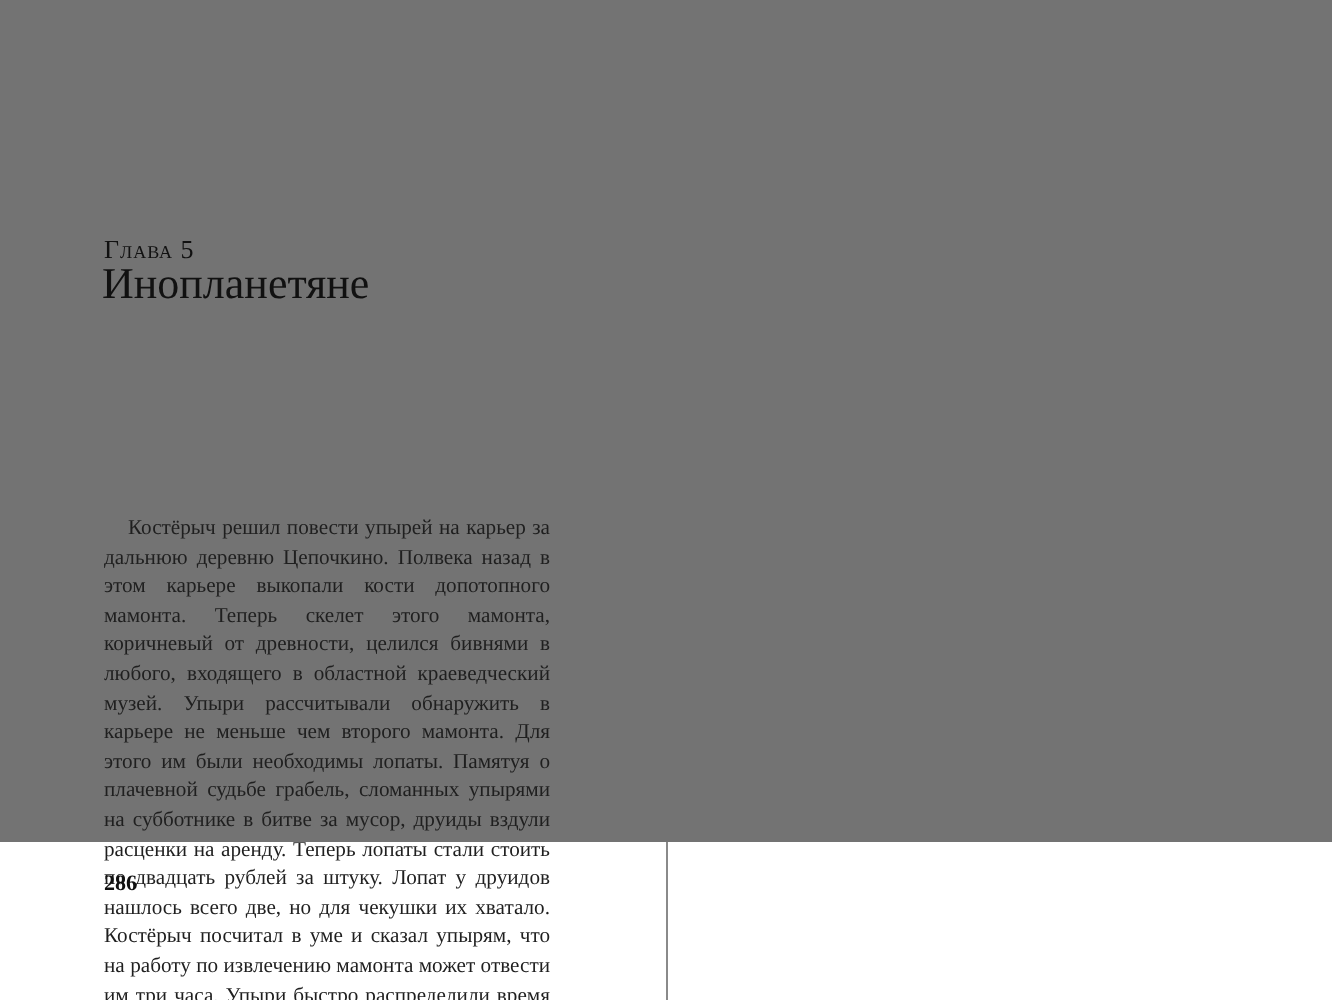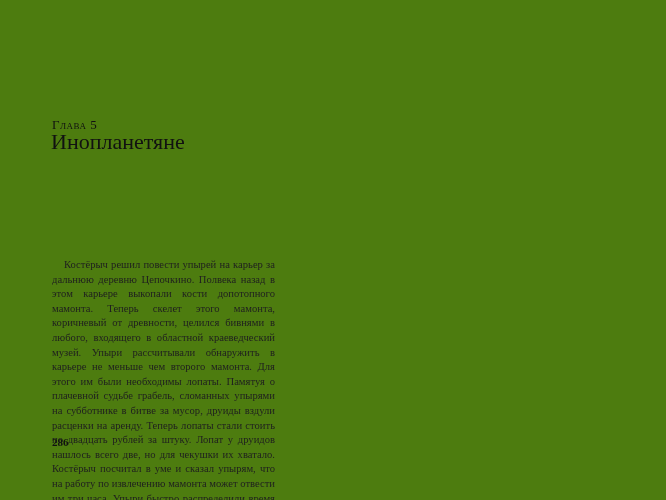--- a/index.html
+++ b/index.html
@@ -16,22 +16,22 @@
       color: #1c1c1c;
     }
     .spread {
       position: absolute;
       inset: 0;
       display: flex;
     }
     .page {
       position: relative;
       width: 333px;
-      height: 500px;
-      background: #4d7c0f;
+      height: 421px;
+      background: #737373;
     }
     .divider {
       position: absolute;
       left: 333px;
       top: 0;
       width: 1px;
       height: 500px;
       background: #8a8a8a;
     }
     .chapter-label {

